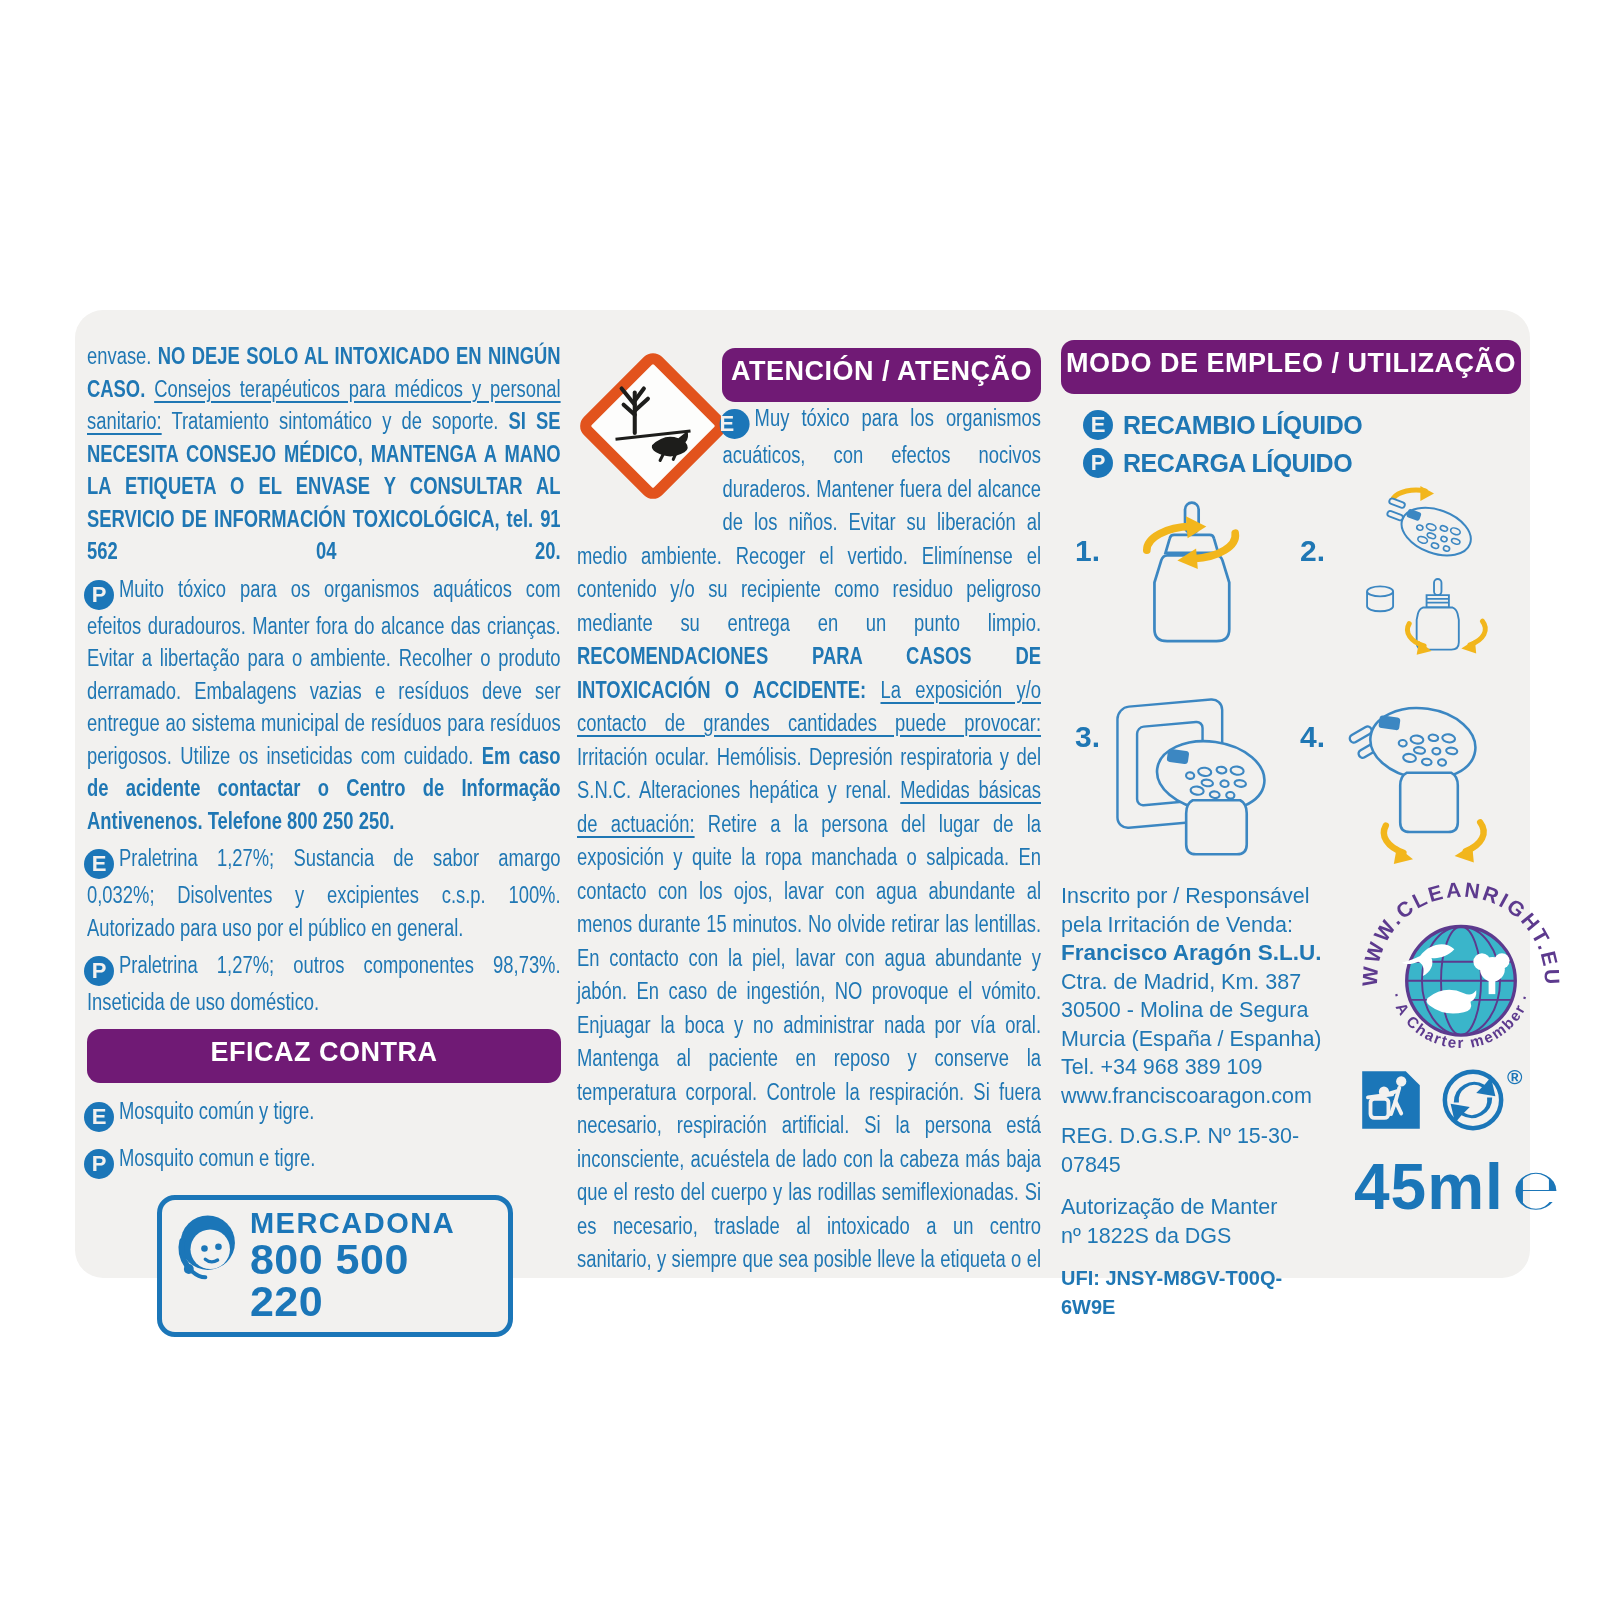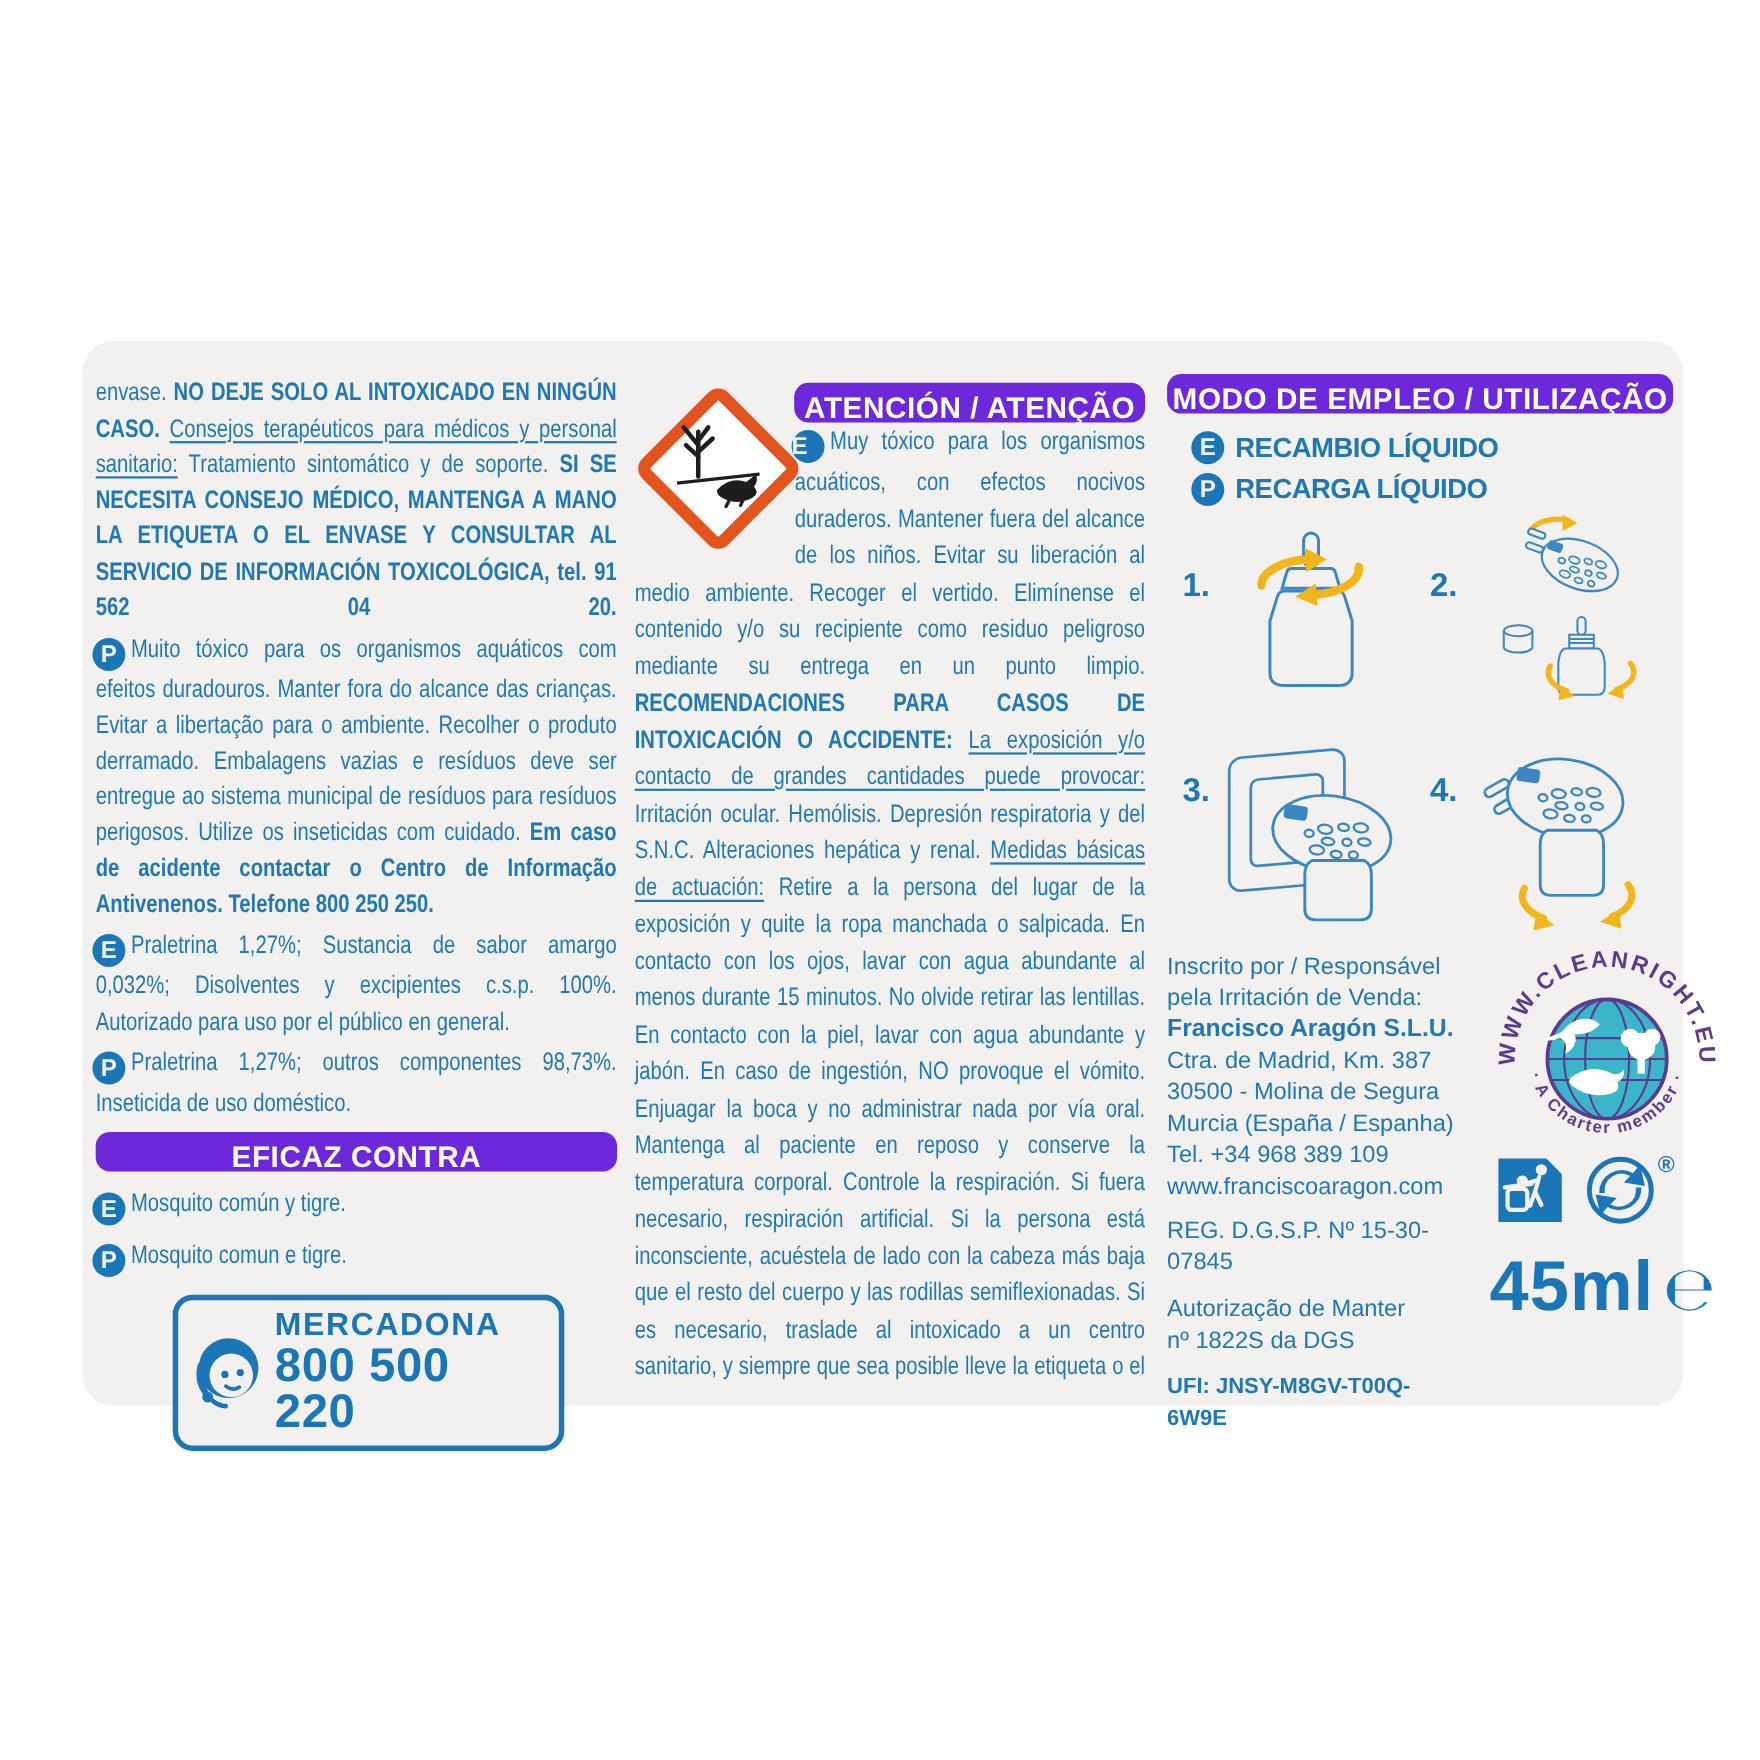--- a/index.html
+++ b/index.html
@@ -15,32 +15,32 @@
   .condense{transform:scaleX(0.8);transform-origin:0 0;}
   .w-left{width:592px;}
   .w-mid{width:580px;}
 
   .txt{color:#1f77b4;font-size:23px;line-height:32.5px;text-align:justify;margin:0 0 5px 0;letter-spacing:0;}
   .txt-mid{font-size:23px;line-height:33.5px;margin:0;}
   .force-just{text-align-last:justify;}
   .rb{font-weight:bold;}
   .ru{text-decoration:underline;text-underline-offset:4px;}
 
-  .bar{background:#6d28d9;color:#ffffff;font-weight:bold;font-size:27px;letter-spacing:.5px;
-       height:36px;line-height:46px;text-align:center;border-radius:13px;}
+  .bar{background:#701a75;color:#ffffff;font-weight:bold;font-size:27px;letter-spacing:.5px;
+       height:54px;line-height:46px;text-align:center;border-radius:13px;}
   .bar-small{margin:10px 0 12px 0;}
 
   .badge{display:inline-block;width:30px;height:30px;border-radius:50%;background:#1b76b8;color:#f2f1ef;
          font-weight:bold;font-size:22px;line-height:30px;text-align:center;vertical-align:-5px;margin-right:10px;}
   .condense .badge{transform:scaleX(1.25);}
 
   .eficaz-line{text-align:left;margin:0 0 10px 0;}
 
   .mercadona{border:5px solid #1b76b8;border-radius:18px;width:320px;margin:16px auto 0 70px;
-             padding:8px 14px 10px 12px;display:flex;align-items:center;gap:10px;background:#f2f1ef;}
+             padding:8px 14px 10px 12px;display:flex;gap:10px;background:#f2f1ef;}
   .m-name{color:#1b76b8;font-weight:bold;font-size:29px;letter-spacing:1.5px;line-height:30px;}
   .m-phone{color:#1b76b8;font-weight:bold;font-size:43px;letter-spacing:0.5px;line-height:42px;}
 
   
   .col-mid{position:relative;}
   .ghs{position:absolute;left:0;top:2px;width:152px;height:152px;}
   .bar-mid{margin-left:145px;margin-top:8px;}
   .mid-body-wrap{}
   .float-spacer{float:left;width:182px;height:136px;}
 

